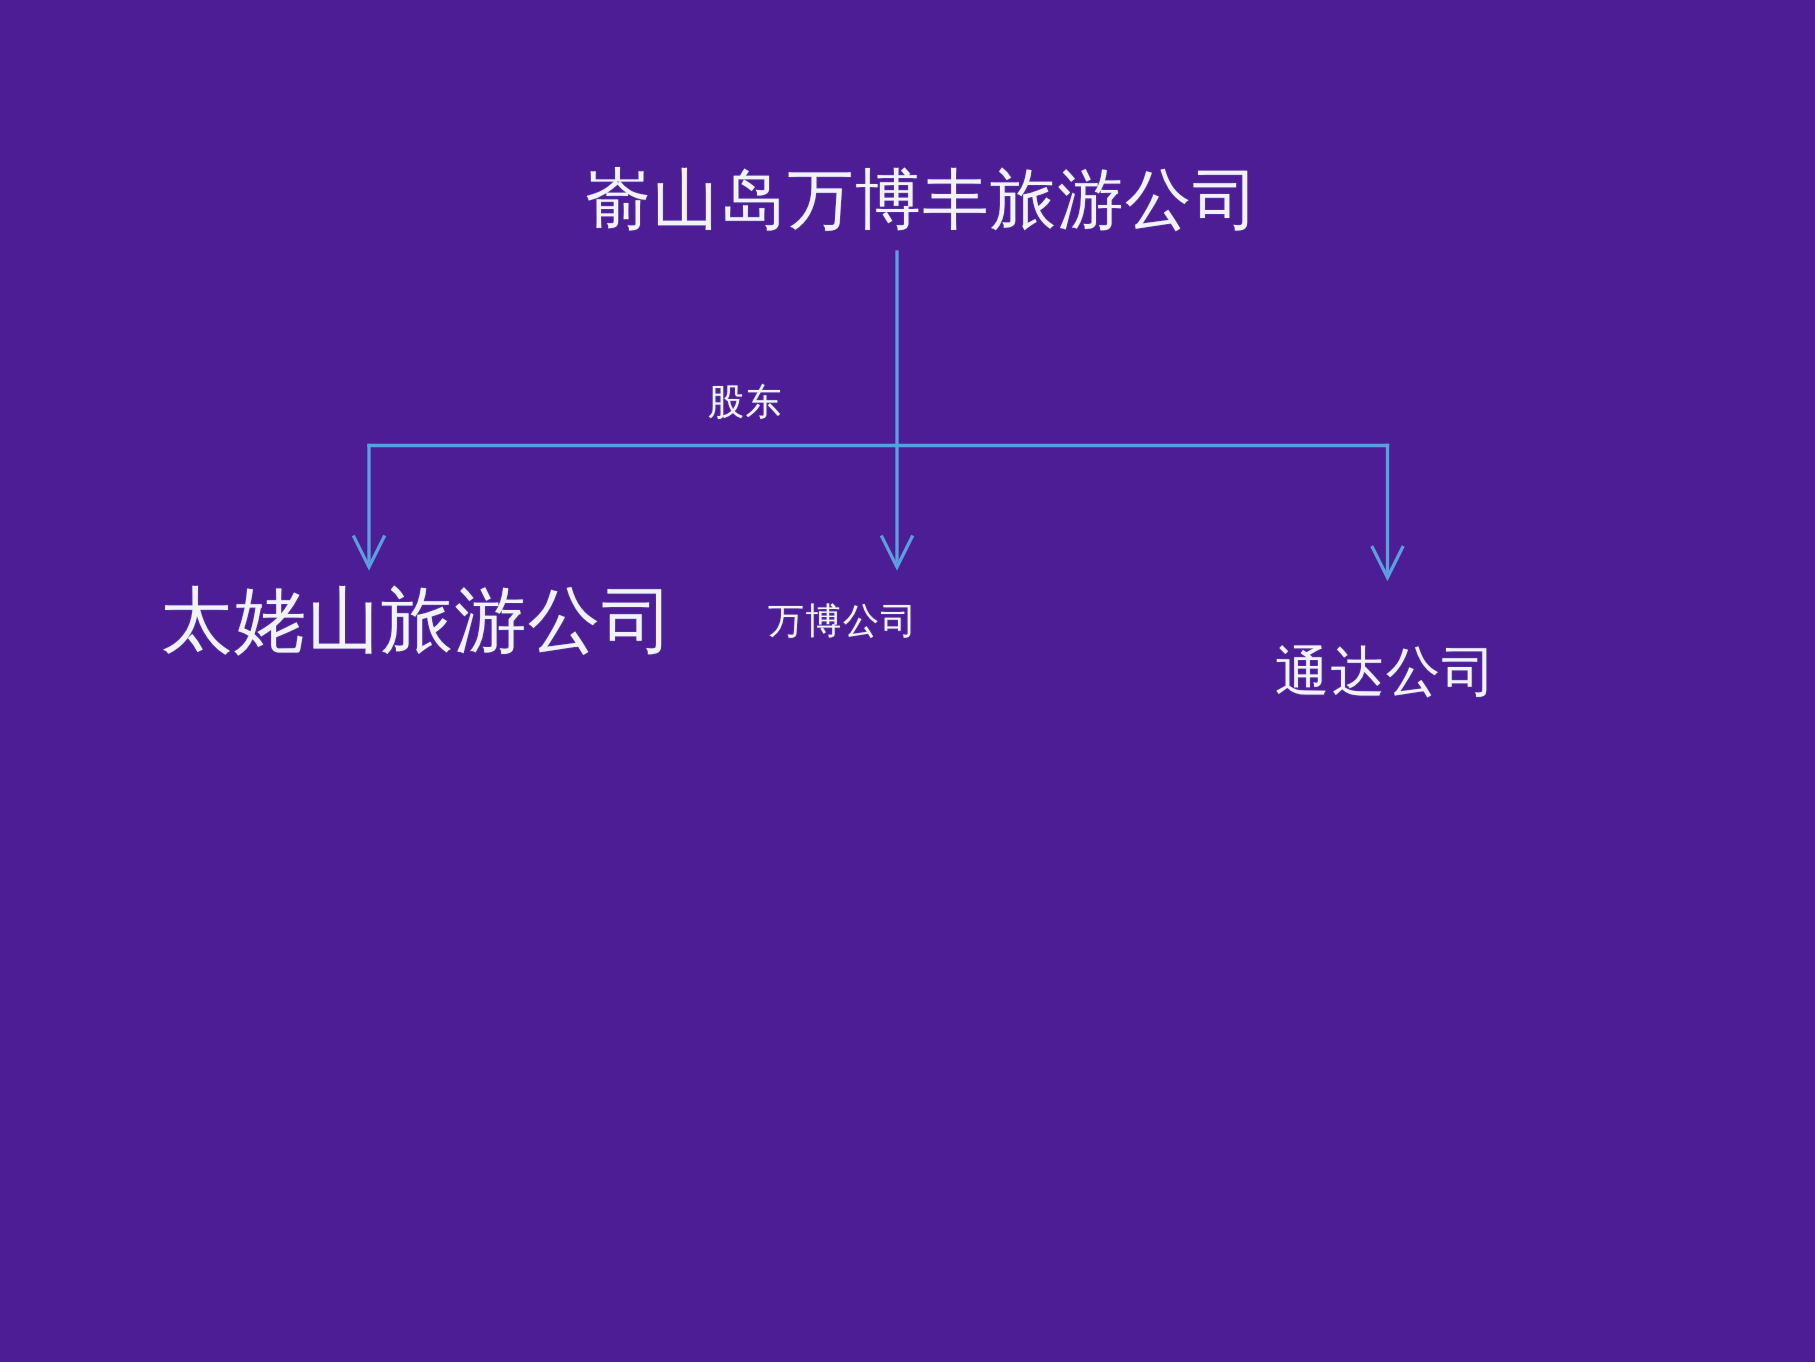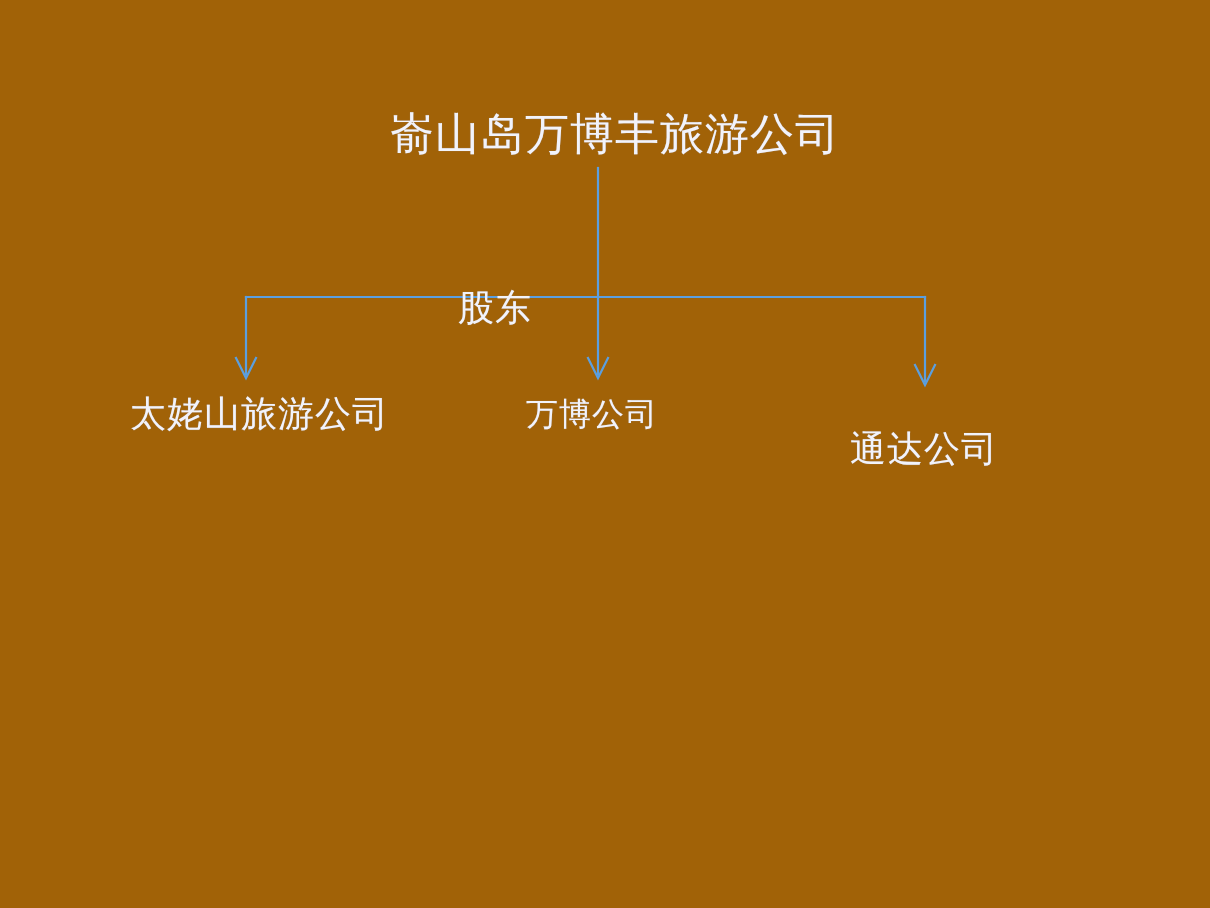--- a/index.html
+++ b/index.html
@@ -4,21 +4,21 @@
 <style>
   html, body {
     margin: 0;
     padding: 0;
     background: #060486;
   }
   #slide {
     position: relative;
     width: 1210px;
     height: 908px;
-    background: #a16207;
+    background: #4c1d95;
     overflow: hidden;
     font-family: "DejaVu Sans", "Liberation Sans", sans-serif;
   }
   #connectors {
     position: absolute;
     left: 0;
     top: 0;
     width: 1210px;
     height: 908px;
     pointer-events: none;
@@ -33,36 +33,35 @@
   #root-title {
     left: 0;
     top: 108px;
     width: 1210px;
     text-align: center;
     font-size: 44px;
     line-height: 52px;
     transform: translateX(10px);
   }
   #edge-label-shareholder {
-    left: 458px;
+    left: 472px;
     top: 246px;
-    font-size: 36px;
+    font-size: 24px;
     line-height: 44px;
-    margin-top: 40px;
   }
   #child-left {
-    left: 130px;
+    left: 107px;
     top: 392px;
-    font-size: 36px;
+    font-size: 48px;
     line-height: 44px;
   }
   #child-center {
-    left: 526px;
+    left: 512px;
     top: 392px;
-    font-size: 32px;
+    font-size: 24px;
     line-height: 44px;
   }
   #child-right {
     left: 850px;
     top: 400px;
     font-size: 36px;
     line-height: 44px;
     margin-top: 27px;
   }
 </style>

